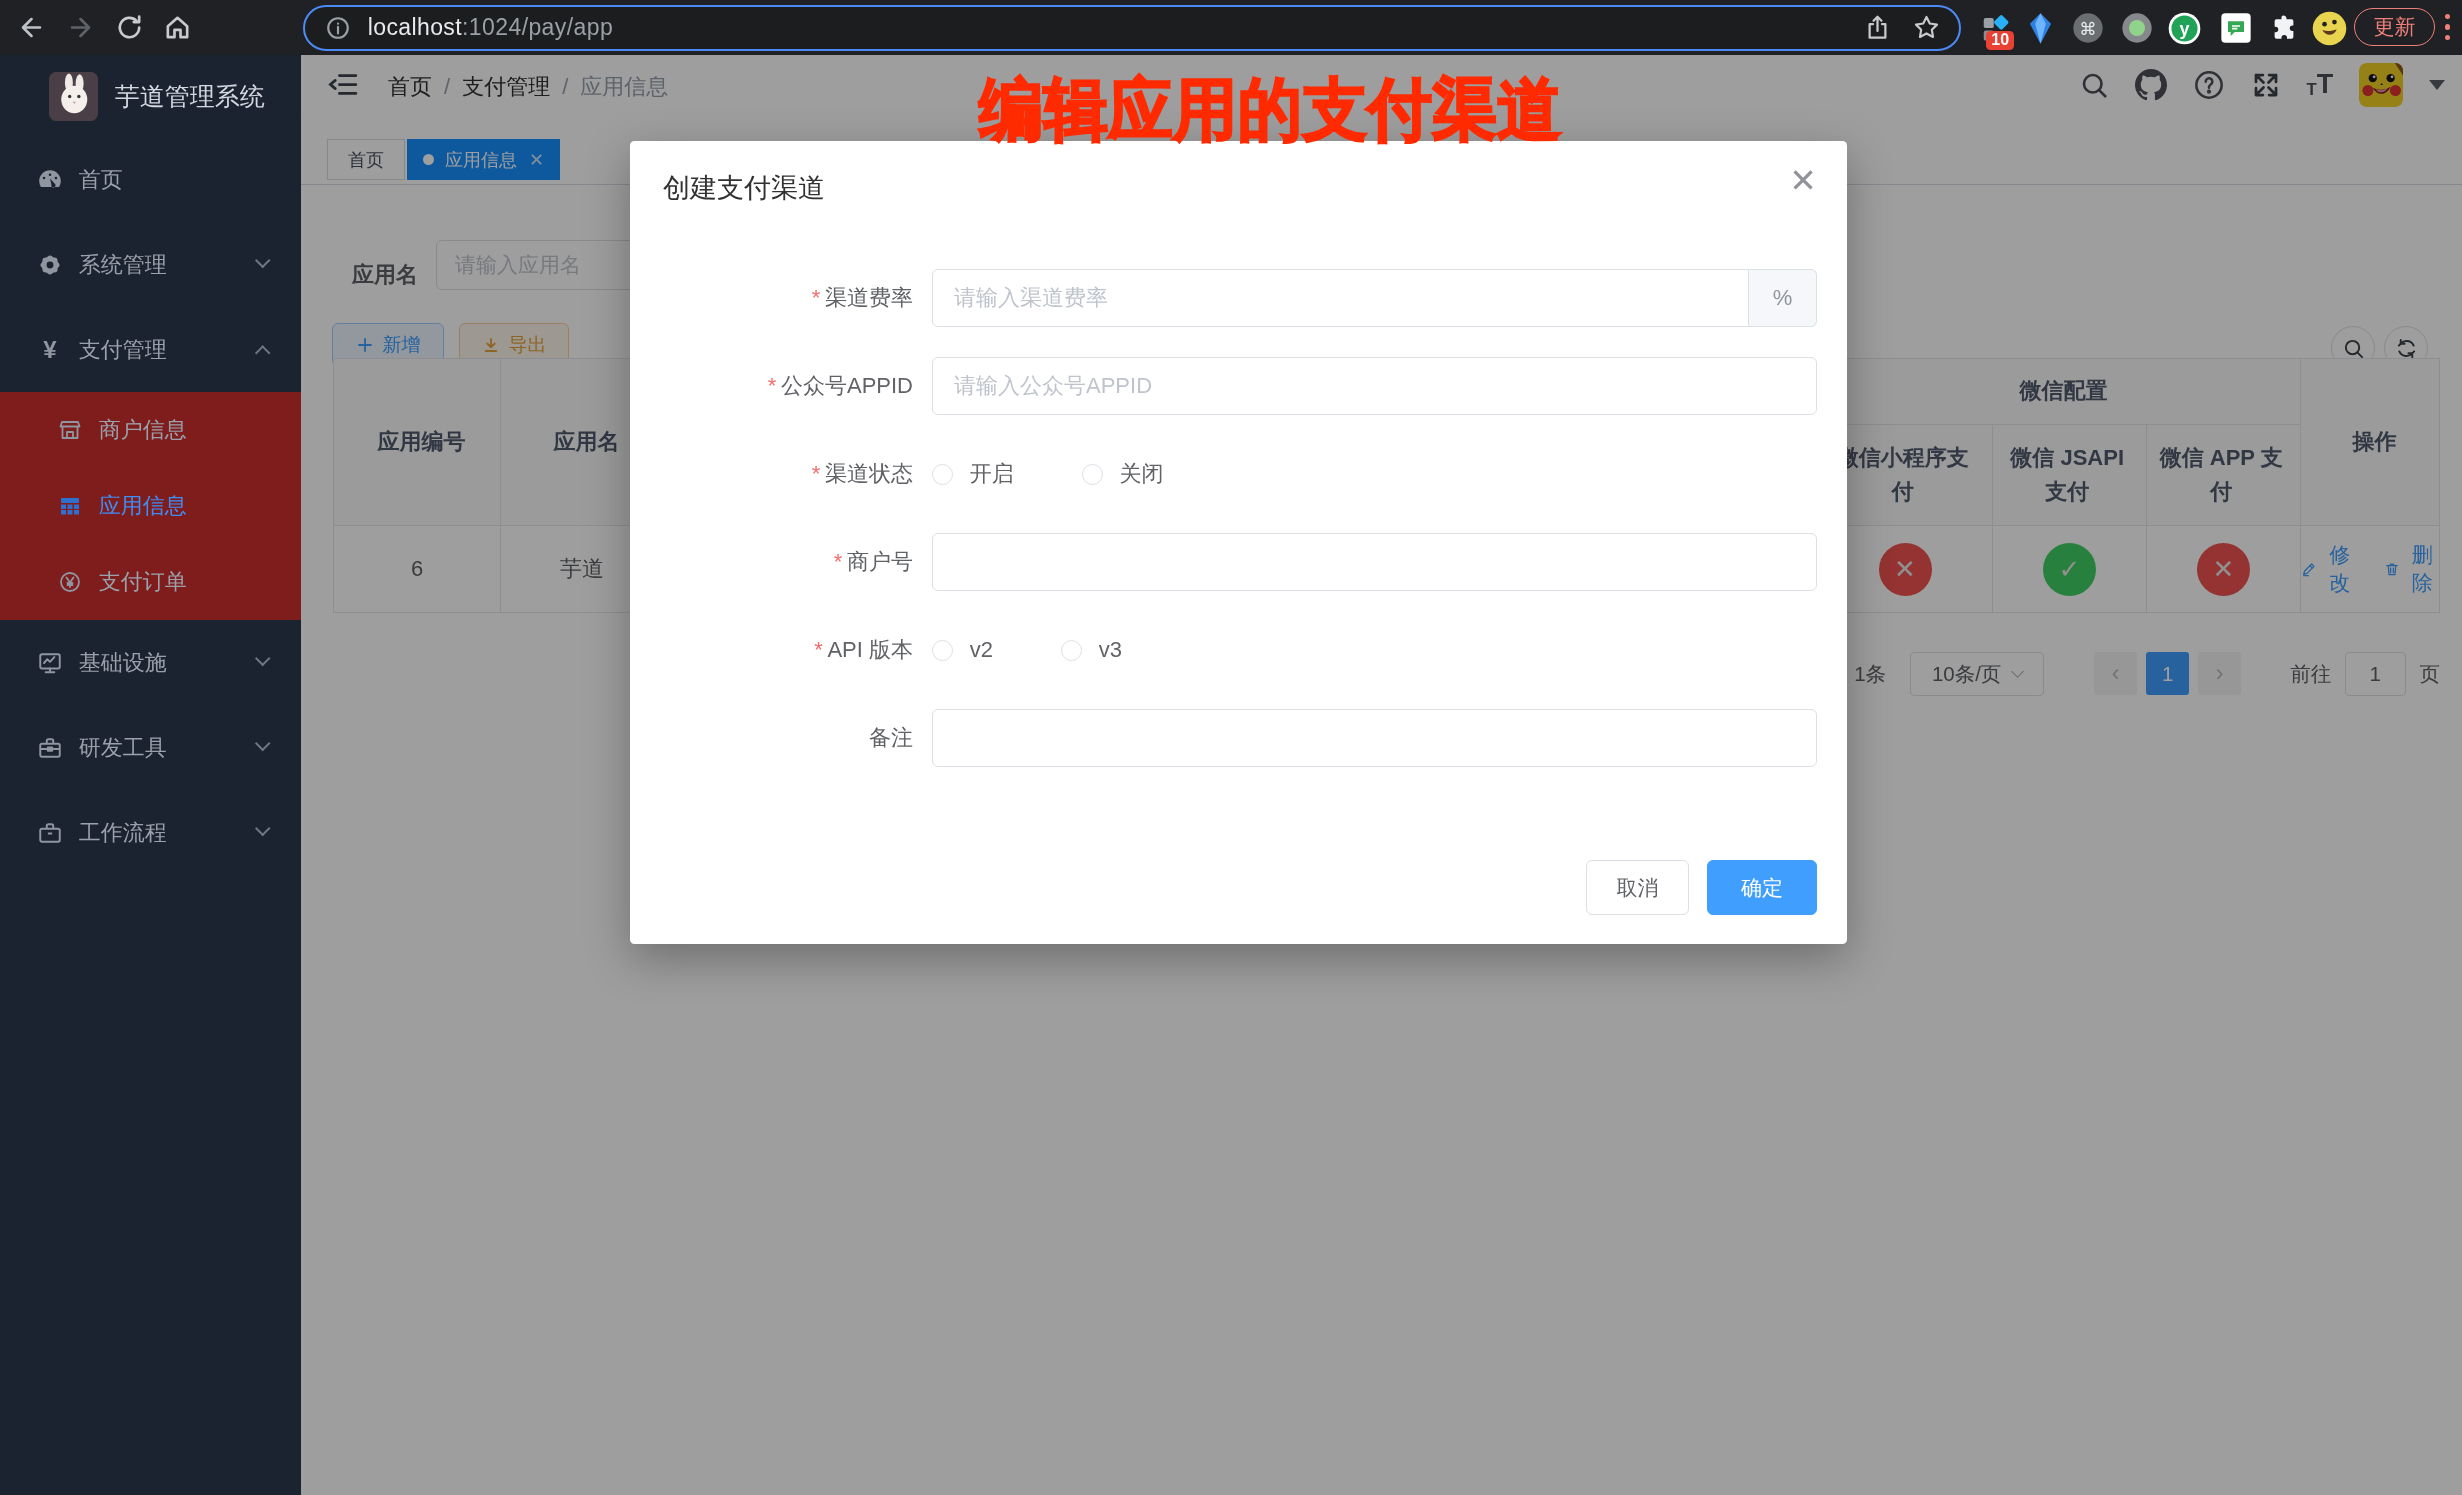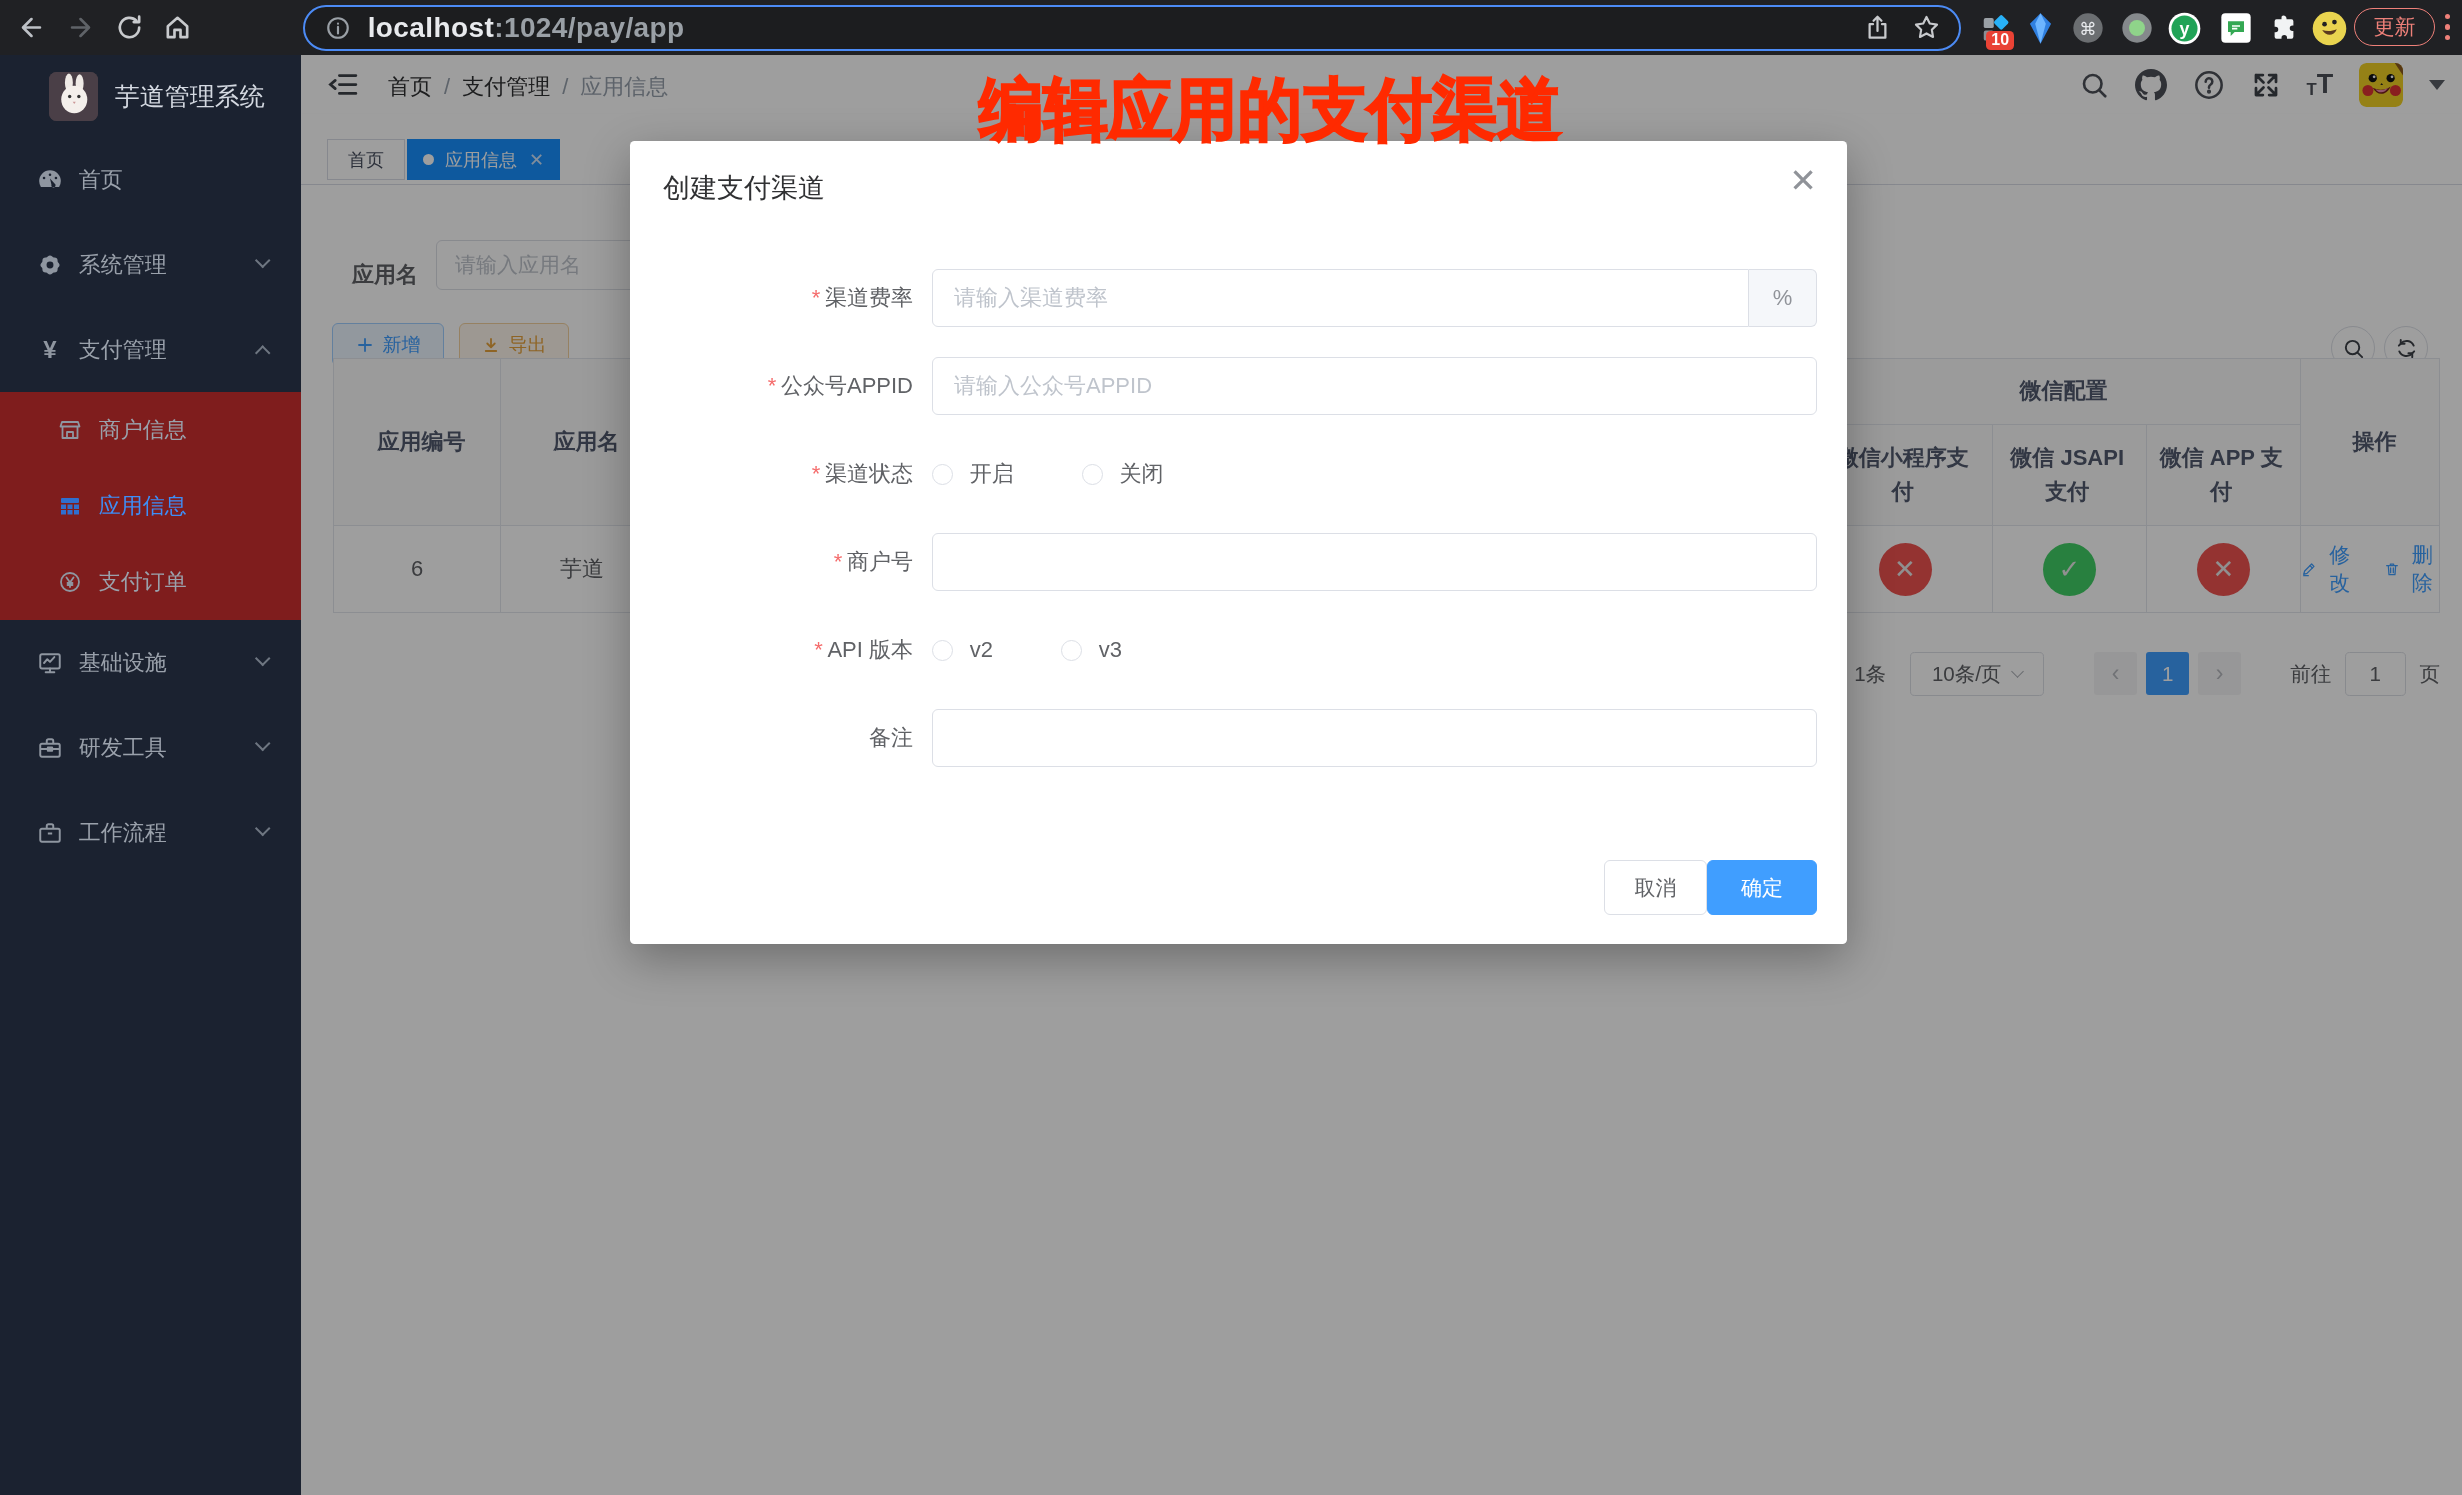--- a/index.html
+++ b/index.html
@@ -9,21 +9,21 @@
     font-family: "Liberation Sans", "DejaVu Sans", sans-serif;
     background: #fff;
   }
   svg { display: block; }
 
   
   .chrome { position: absolute; left: 0; top: 0; width: 2462px; height: 55px; background: #202124; z-index: 90; }
   .nav-ic { position: absolute; top: 10.6px; width: 33px; height: 33px; display: flex; align-items: center; justify-content: center; }
   .addr { position: absolute; left: 303px; top: 4.6px; width: 1658px; height: 46px; border-radius: 23px; background: #1c1d1f; border: 2.3px solid #4c8bf5; display: flex; align-items: center; }
   .addr-info { margin-left: 20px; }
-  .addr-url { margin-left: 16.7px; font-size: 28px; letter-spacing: 0.4px; white-space: nowrap; font-weight: bold; }
+  .addr-url { margin-left: 16.7px; font-size: 23px; letter-spacing: 0.4px; white-space: nowrap; }
   .addr-url .host { color: #e8eaed; }
   .addr-url .rest { color: #9aa0a6; }
   .addr-right { position: absolute; right: 18px; display: flex; gap: 21px; align-items: center; }
   .ext { position: absolute; top: 10.6px; width: 35px; height: 35px; display: flex; align-items: center; justify-content: center; }
   .badge { position: absolute; left: 9px; top: 20px; background: #e94235; color: #fff; font-size: 16px; font-weight: bold; padding: 0.8px 5.3px; border-radius: 4.6px; }
   .update-pill { position: absolute; left: 2354px; top: 8.4px; width: 81px; height: 38px; border: 1.5px solid #ee8079; border-radius: 20px; color: #ee8079; font-size: 21px; display: flex; align-items: center; justify-content: center; }
   .kebab { position: absolute; left: 2440px; top: 10.6px; width: 15px; height: 33px; display: flex; flex-direction: column; align-items: center; justify-content: center; gap: 5.3px; }
   .kebab i { width: 5.3px; height: 5.3px; border-radius: 50%; background: #ee8079; }
 
   
@@ -108,21 +108,21 @@
   .req { color: #f56c6c; margin-right: 4.6px; }
   .fi-ctrl { flex: 1; margin-left: 19px; display: flex; align-items: center; }
   .mo-input { flex: 1; height: 58px; border: 1.5px solid #dcdfe6; border-radius: 6px; font-size: 22px; color: #606266; padding: 0 21px; outline: none; background: #fff; min-width: 0; }
   .mo-input::placeholder { color: #bfc4cc; }
   .grp { display: flex; flex: 1; }
   .grp .mo-input { border-top-right-radius: 0; border-bottom-right-radius: 0; }
   .suffix { width: 68px; height: 58px; background: #f5f7fa; border: 1.5px solid #dcdfe6; border-left: none; border-top-right-radius: 6px; border-bottom-right-radius: 6px; display: flex; align-items: center; justify-content: center; color: #909399; font-size: 22px; }
   .radio { display: inline-flex; align-items: center; gap: 16.7px; margin-right: 68px; cursor: pointer; }
   .rdot { width: 21px; height: 21px; border-radius: 50%; border: 1.5px solid #dcdfe6; background: #fff; }
   .rtext { font-size: 22px; color: #606266; }
-  .mo-footer { position: absolute; right: 30px; bottom: 29px; display: flex; }
+  .mo-footer { position: absolute; right: 30px; bottom: 29px; display: flex; gap: 18px; }
   .mbtn { height: 55px; border-radius: 6px; font-size: 21px; display: flex; align-items: center; justify-content: center; cursor: pointer; }
   .mbtn.cancel { width: 103px; background: #fff; border: 1.5px solid #dcdfe6; color: #606266; }
   .mbtn.confirm { width: 110px; background: #409eff; border: 1.5px solid #409eff; color: #fff; }
 
   .annotation { position: absolute; left: 951px; top: 67px; width: 639px; z-index: 50; text-align: center; font-size: 64px; font-weight: bold; color: #ff2a00; -webkit-text-stroke: 2.3px #ff2a00; letter-spacing: 0.8px; transform: scaleY(1.06); white-space: nowrap; }
 </style>
 </head>
 <body>
 
 <div class="chrome">

